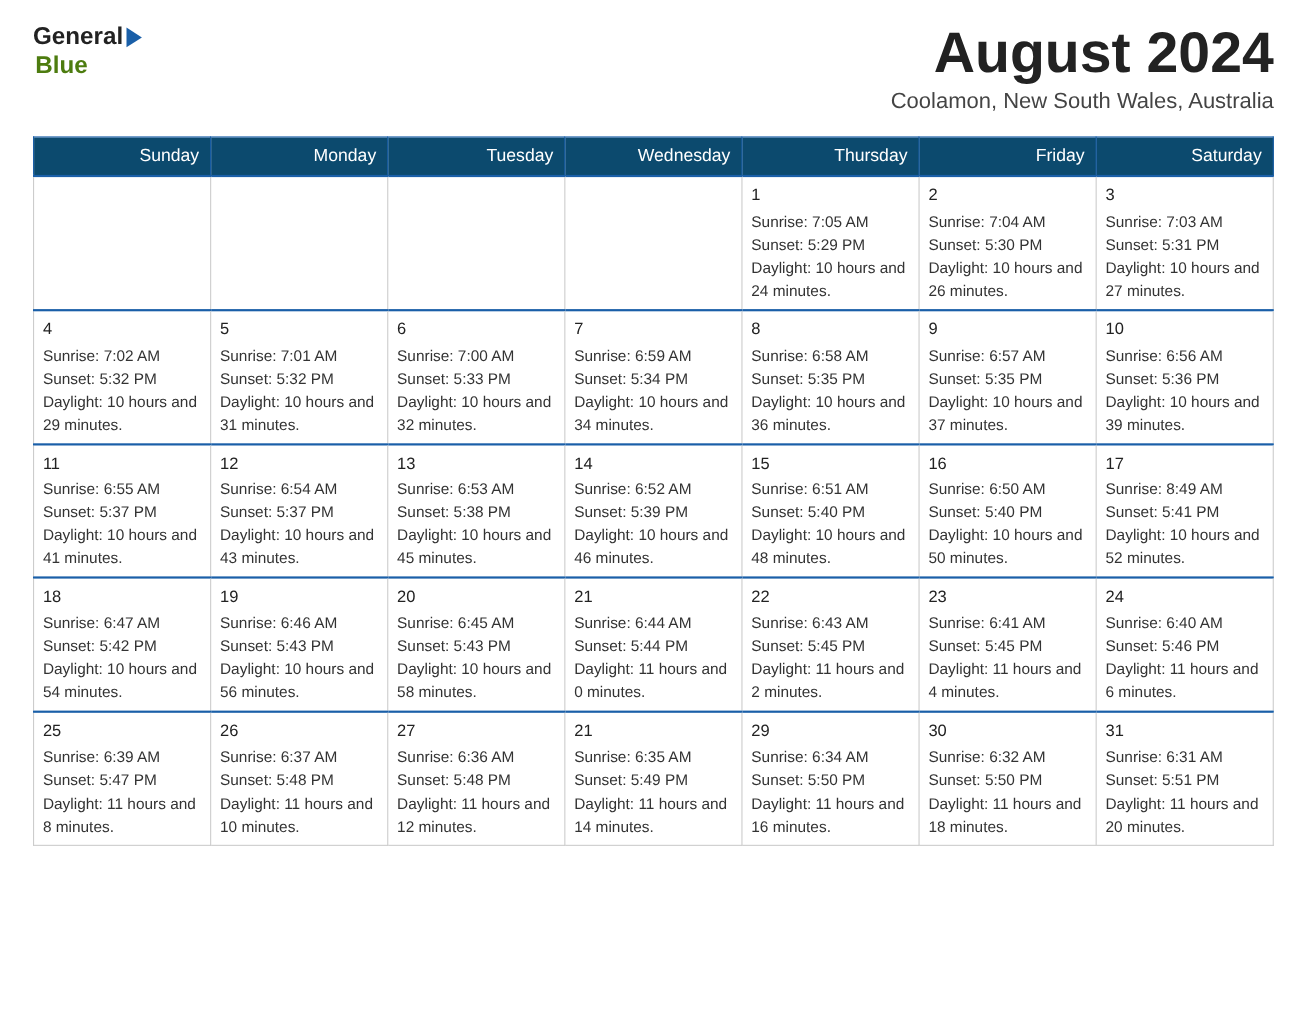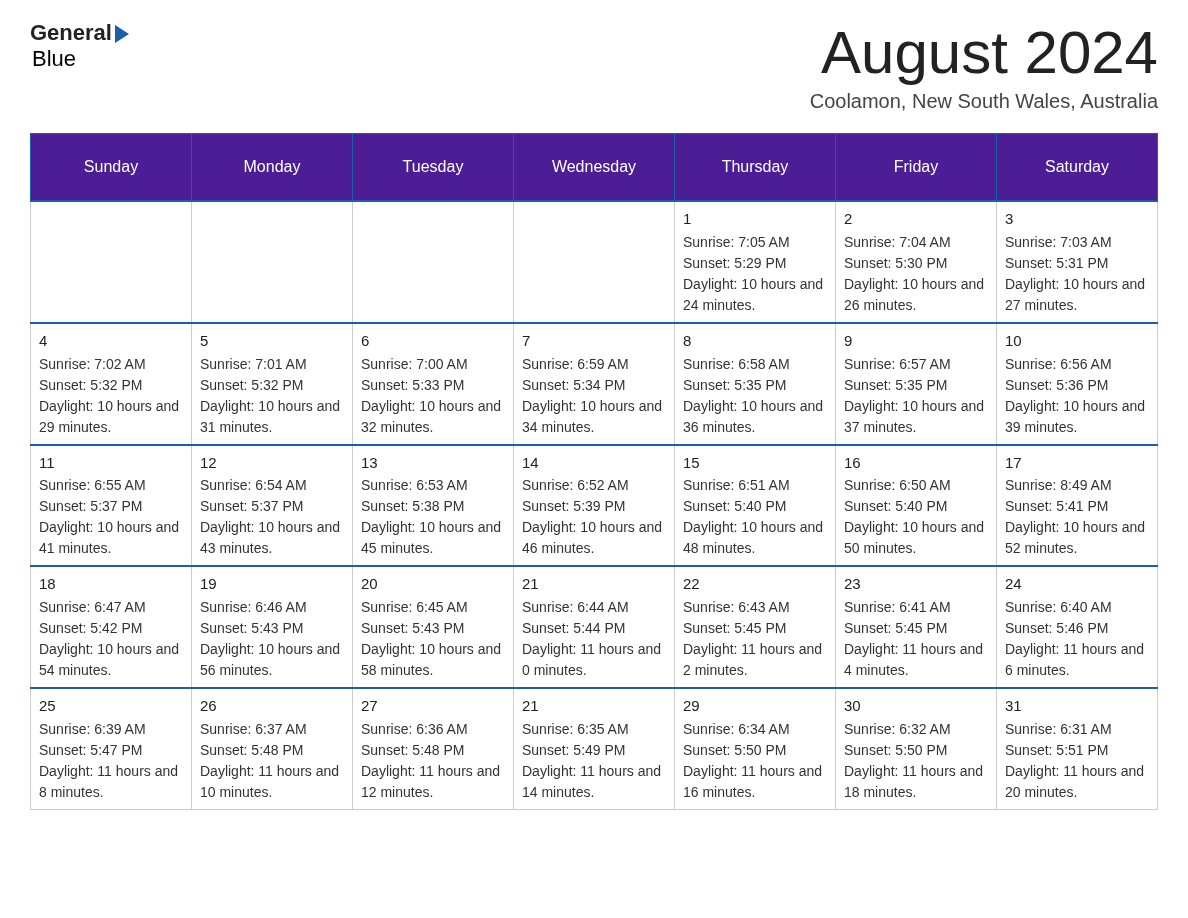--- a/index.html
+++ b/index.html
@@ -15,47 +15,47 @@
       align-items: flex-start;
       margin-bottom: 20px;
     }
     .logo-text-general {
       font-size: 22px;
       font-weight: bold;
       color: #222;
     }
     .logo-text-blue {
       font-size: 22px;
-      font-weight: normal;
-      color: #000000;
+      font-weight: bold;
+      color: #4d7c0f;
     }
     .title-area {
       text-align: right;
     }
     .month-title {
-      font-size: 60px;
-      font-weight: normal;
+      font-size: 52px;
+      font-weight: bold;
       color: #222;
       line-height: 1.1;
     }
     .location-title {
       font-size: 20px;
       color: #444;
       margin-top: 4px;
     }
     .calendar {
       width: 100%;
       border-collapse: collapse;
       margin-top: 10px;
     }
     .calendar th {
-      background-color: #4c1d95;
+      background-color: #0c4a6e;
       color: #fff;
-      padding: 24px 10px;
-      text-align: center;
+      padding: 8px 10px;
+      text-align: right;
       font-size: 16px;
       font-weight: normal;
       border: 1px solid #1a5fa8;
     }
     .calendar td {
       border: 1px solid #ccc;
       vertical-align: top;
       padding: 6px 8px;
       width: 14.28%;
       min-height: 90px;

